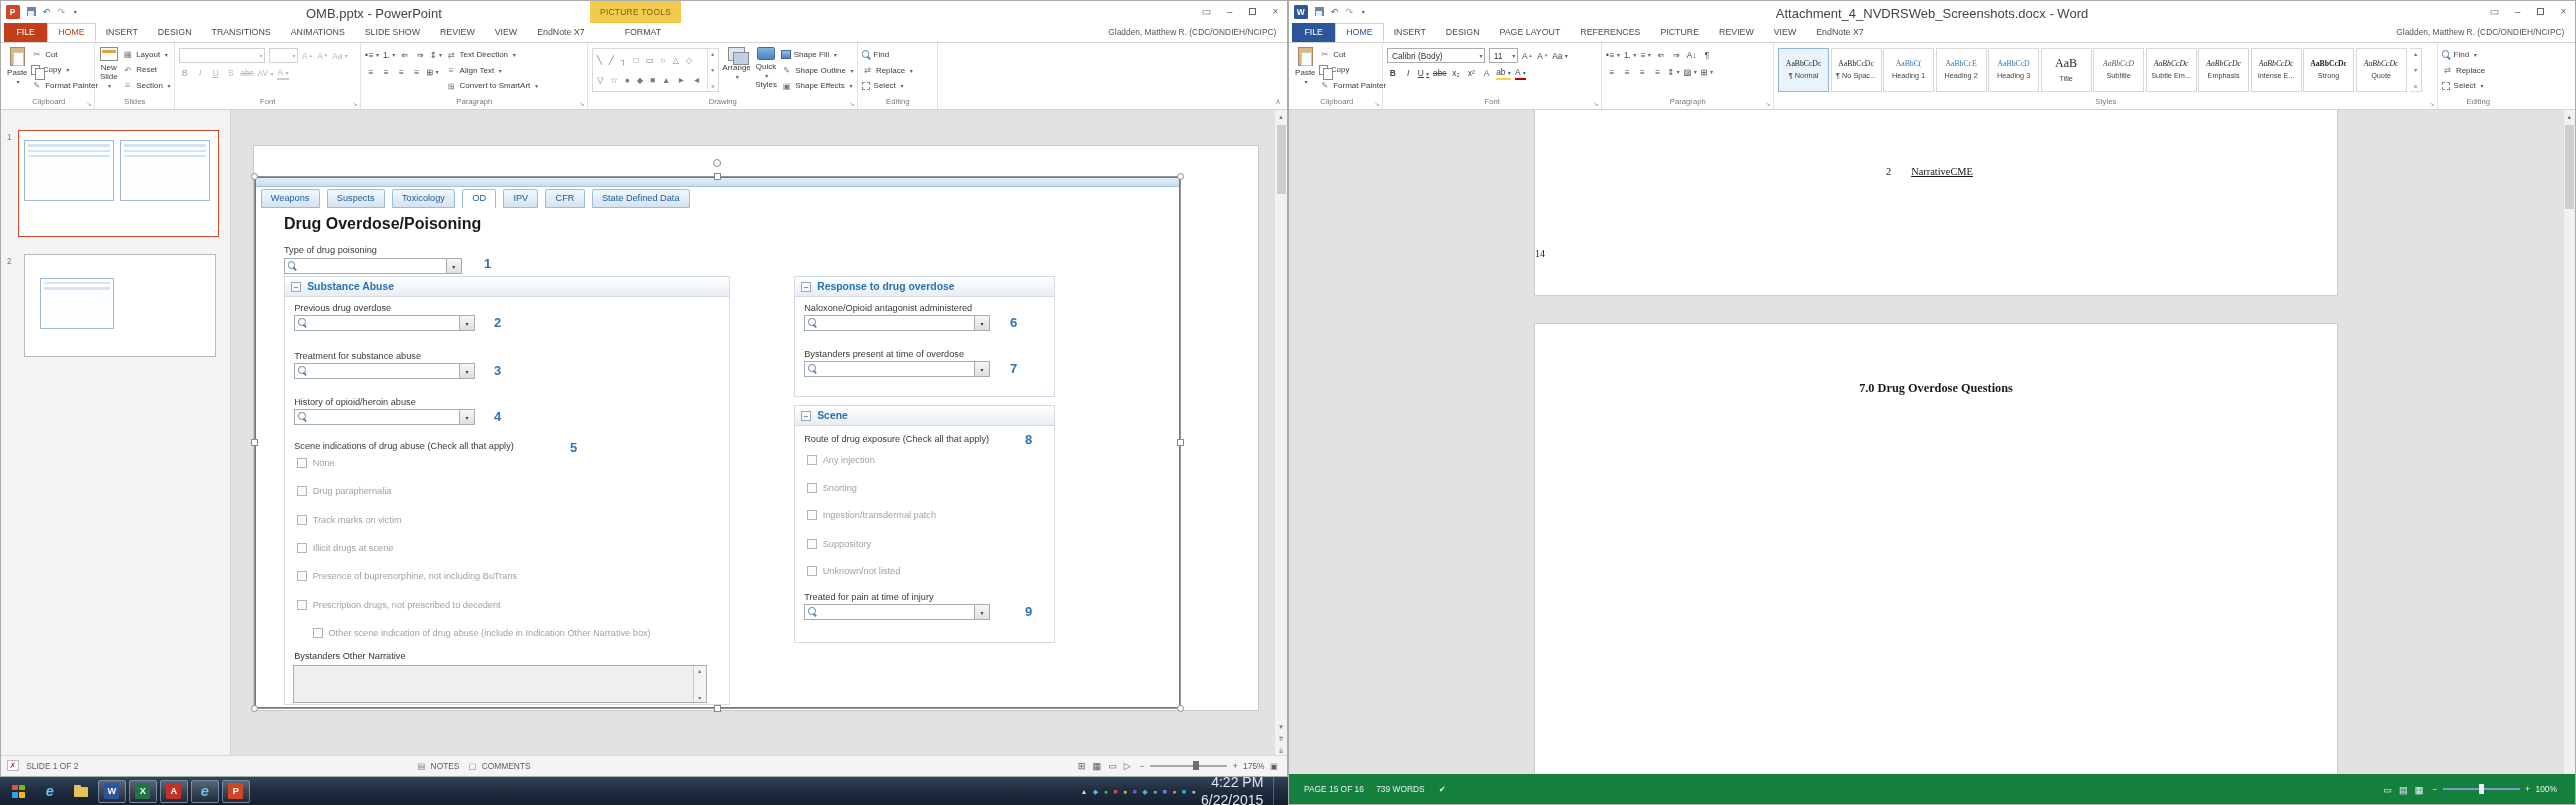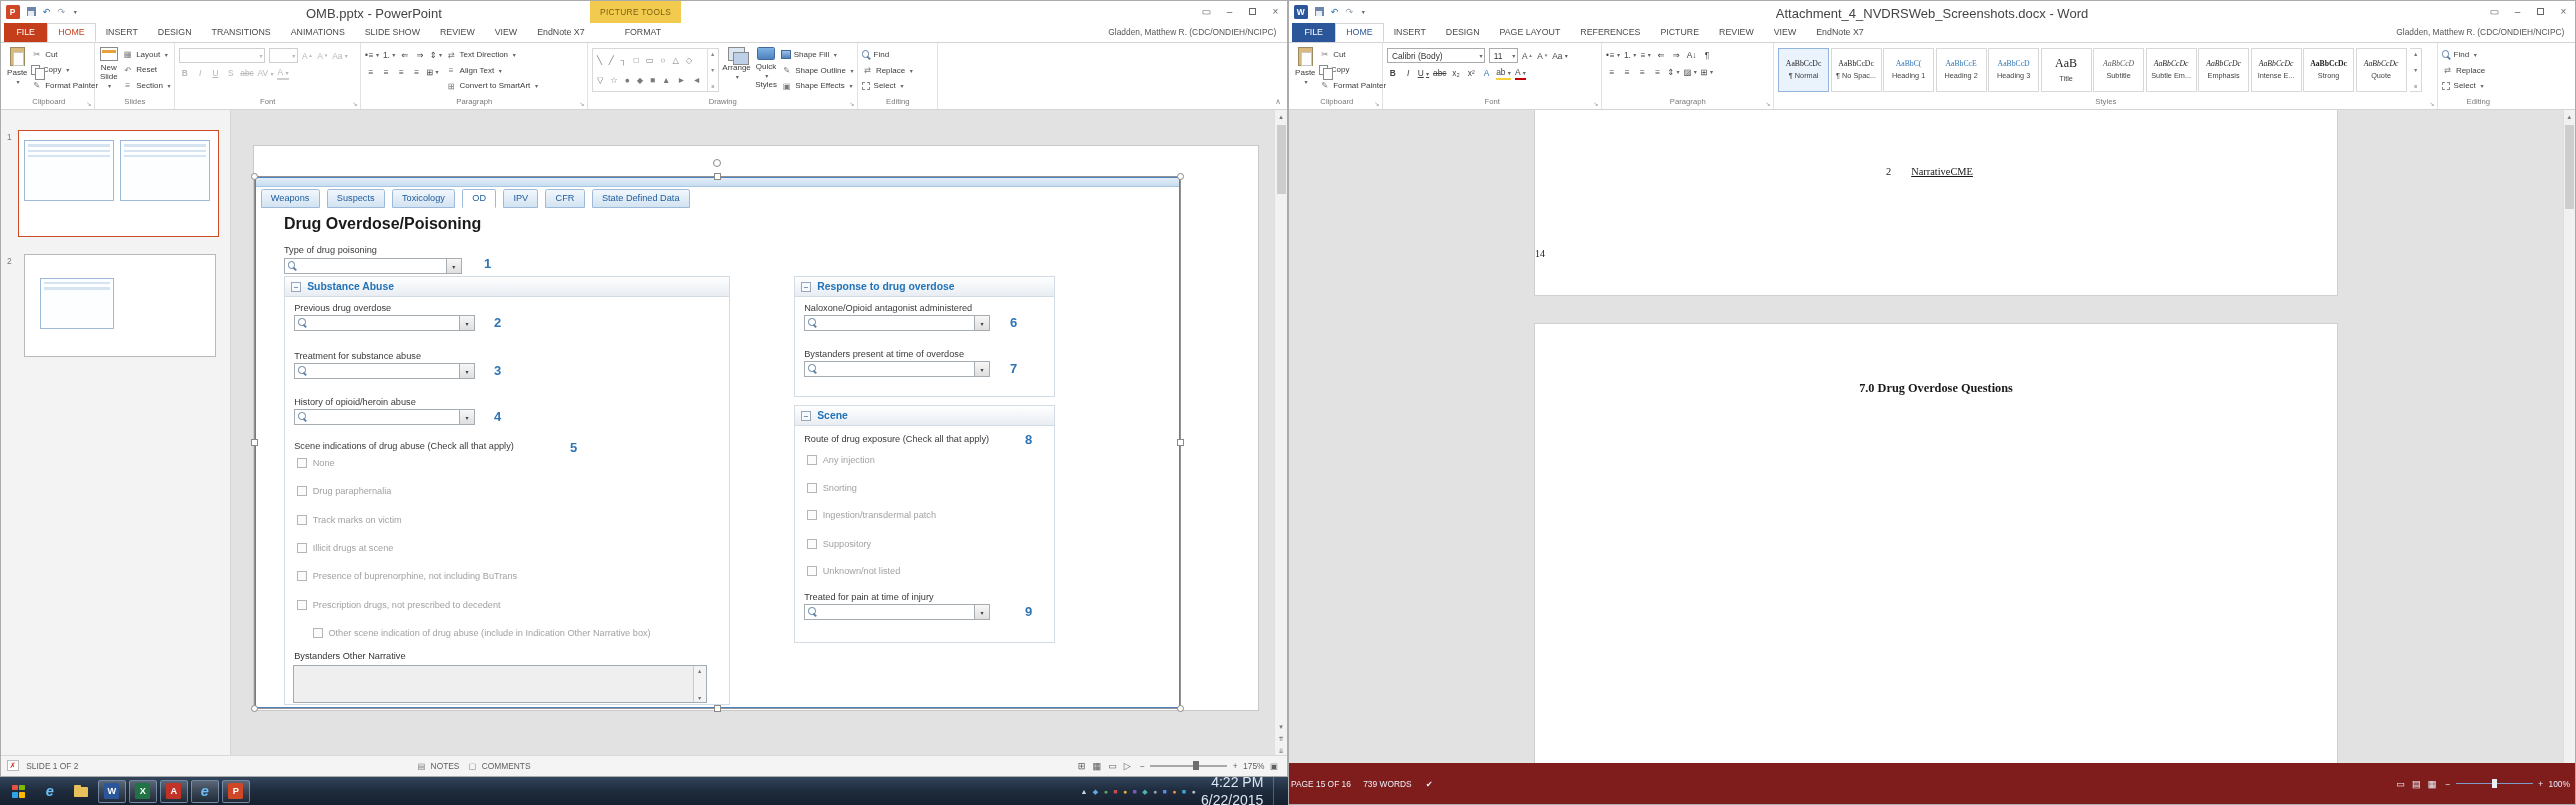--- a/index.html
+++ b/index.html
@@ -137,21 +137,21 @@
     font-size:8.4px;line-height:8.4px;text-align:center;font-weight:normal;flex:0 0 auto}
   .fcheck{position:absolute;display:flex;align-items:center;gap:5.4px;font-size:9.2px;color:#A2A2A2;white-space:nowrap}
   .cbx{width:10px;height:10px;border:0.8px solid #B5B5B5;background:#FCFCFC;flex:0 0 auto}
   .ftextarea{position:absolute;background:#EFEFEF;border:0.8px solid #A5ACB2;display:flex}
   .ft-scroll{margin-left:auto;width:13px;background:#F3F3F3;border-left:0.8px solid #C9C9C9;display:flex;
     flex-direction:column;justify-content:space-between;align-items:center;font-size:5.4px;color:#777;padding:1.5px 0}
 
   
   .statusbar{position:absolute;left:0;right:0;bottom:0;display:flex;align-items:center;font-size:8.4px}
   .ppt .statusbar{height:21.5px;background:#F4F4F4;border-top:0.8px solid #D9D9D9;color:#5E5E5E;padding:0 6.1px;gap:7.7px}
-  .word .statusbar{height:41px;background:#7f1d1d;color:#EAF0F8;padding:0 2px;gap:12.3px}
+  .word .statusbar{height:30px;background:#15803d;color:#EAF0F8;padding:0 15px;gap:12.3px}
   .st-right{margin-left:auto;display:flex;align-items:center;gap:9.2px;padding-right:3.1px}
   .st-item{display:flex;align-items:center;gap:3.8px}
   .viewbtns{display:flex;gap:7px;font-size:9.2px}
   .zoom{display:flex;align-items:center;gap:5.4px}
   .ztrack{width:77px;height:1.5px;background:#A9A9A9;position:relative}
   .zthumb{position:absolute;top:-3.8px;width:5.4px;height:9.2px;background:#6E6E6E}
   .word .ztrack{background:#7E9CC9}
   .word .zthumb{background:#EAF0F8}
   .spell-ic{width:11.5px;height:10.7px;border:0.8px solid #B9B9B9;background:#fff;color:#C0392B;font-size:7.7px;
     display:flex;align-items:center;justify-content:center}

